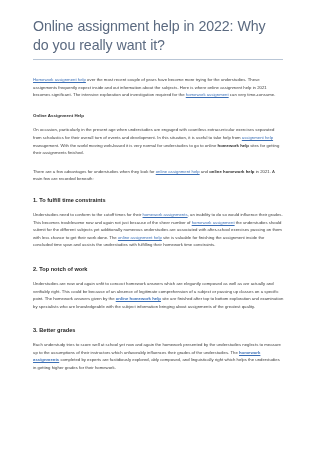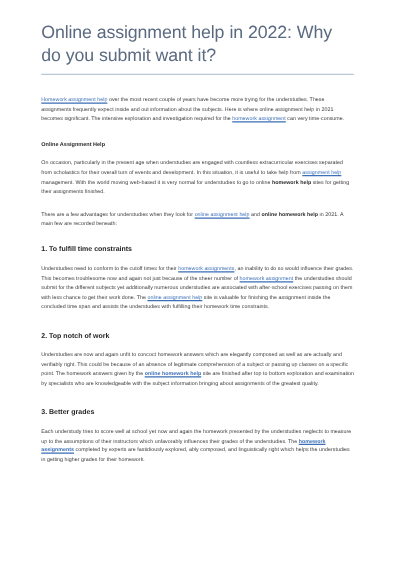--- a/index.html
+++ b/index.html
@@ -95,21 +95,21 @@
 
   
   .para span, .para a { white-space: normal; }
 </style>
 </head>
 <body>
 
 <div class="page">
   <div class="content">
 
-    <h1 class="doc-title">Online assignment help in 2022: Why do you submit want it?</h1>
+    <h1 class="doc-title">Online assignment help in 2022: Why do you really want it?</h1>
     <div class="title-rule"></div>
 
     <div class="spacer-16"></div>
 
     <p class="para"><a class="link" href="#">Homework assignment help</a><span> over the most recent couple of years have become more trying for the understudies. These assignments frequently expect inside and out information about the subjects. Here is where online assignment help in 2021 becomes significant. The intensive exploration and investigation required for the </span><a class="link" href="#">homework assignment</a><span> can very time-consume.</span></p>
 
     <div class="spacer-13"></div>
 
     <p class="sub-head">Online Assignment Help</p>
 

